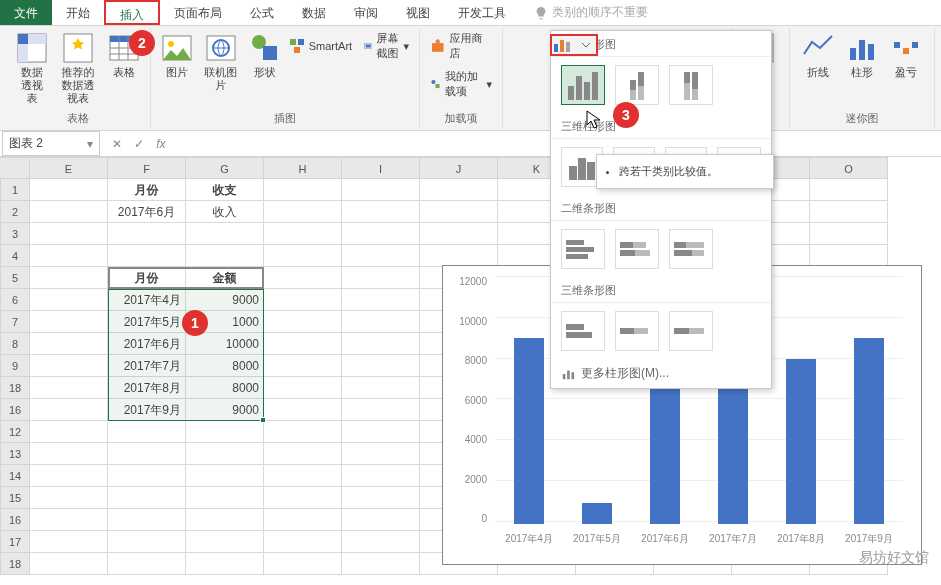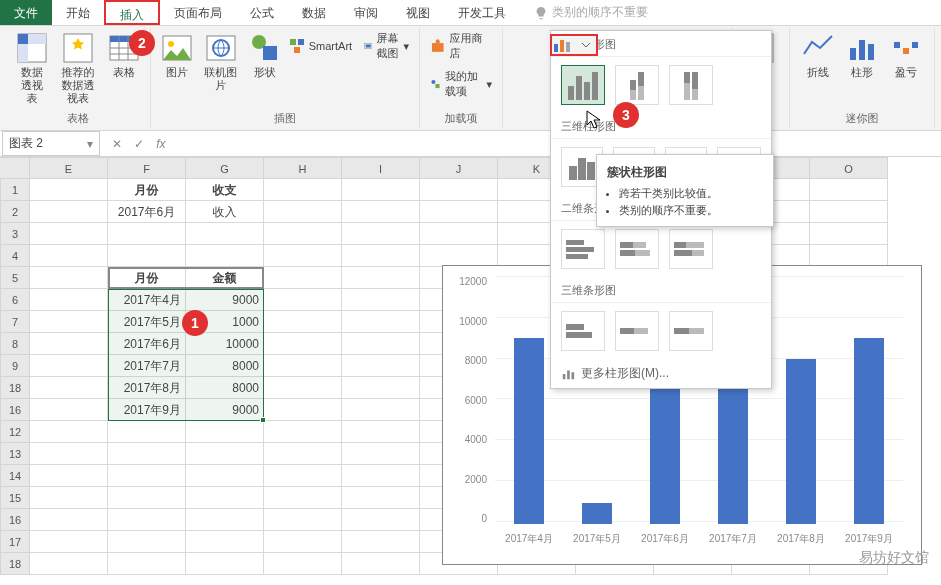--- a/index.html
+++ b/index.html
@@ -623,26 +623,22 @@
     <span>更多柱形图(M)...</span>
   </div>
 </div>
 <div class="badge" style="left:613px;top:102px">3</div>
 
 <svg class="cursor-arrow" style="left:586px;top:110px" width="18" height="20" viewBox="0 0 18 20">
     <path d="M1 1l0 14 4-4 3 7 3-1-3-7 6 0z" fill="#fff" stroke="#000"></path>
   </svg>
 
 <div class="tooltip">
-  <div class="tt-title">簇状柱形图</div>
   <ul>
       <li>跨若干类别比较值。</li>
-    </ul>
-  <ul>
-      <li>类别的顺序不重要。</li>
     </ul>
 </div>
 
 <div class="embed-chart">
   <div class="plot">
     <div class="yaxis" id="yaxis">
         <div>12000</div>
         <div>10000</div>
         <div>8000</div>
         <div>6000</div>

